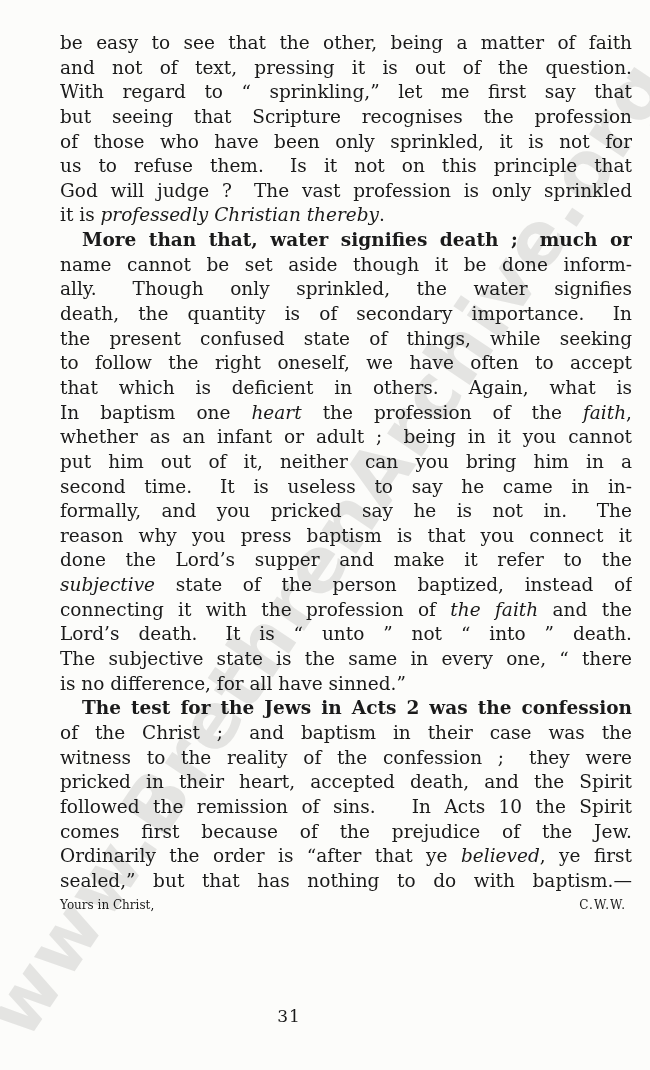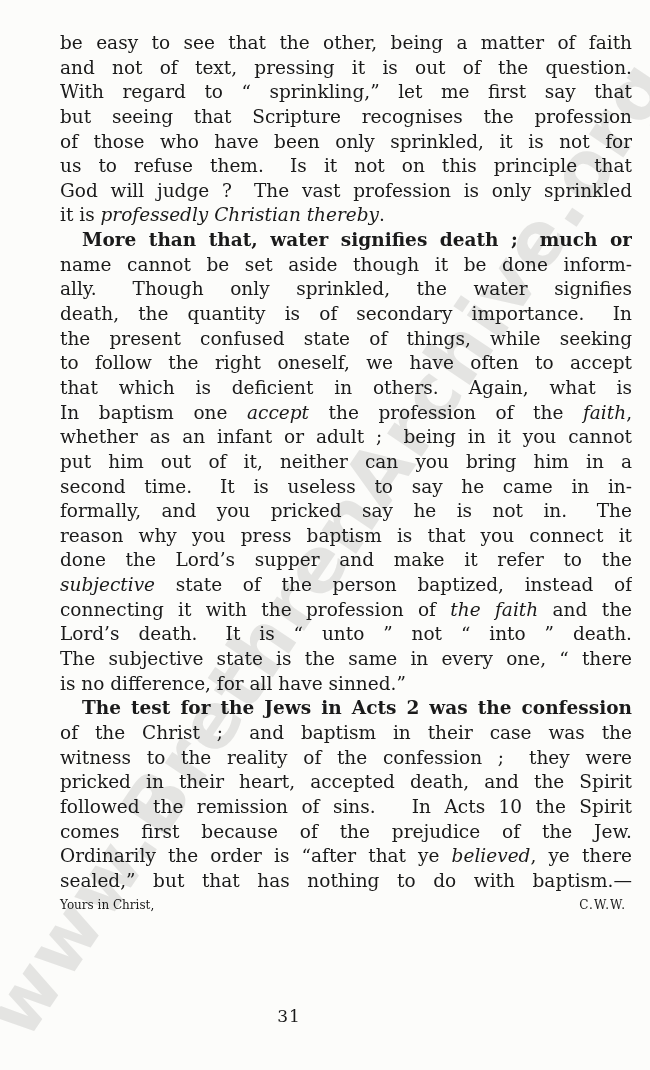--- a/index.html
+++ b/index.html
@@ -83,39 +83,39 @@
       <div class="line"><span>us to refuse them.  Is it not on this principle that</span></div>
       <div class="line"><span>God will judge ?  The vast profession is only sprinkled</span></div>
       <div class="line flush"><span>it is </span><em>professedly Christian thereby</em><span>.</span></div>
       <div class="line indent"><span>More than that, water signifies death ;  much or</span></div>
       <div class="line"><span>name cannot be set aside though it be done inform-</span></div>
       <div class="line"><span>ally.  Though only sprinkled, the water signifies</span></div>
       <div class="line"><span>death, the quantity is of secondary importance.  In</span></div>
       <div class="line"><span>the present confused state of things, while seeking</span></div>
       <div class="line"><span>to follow the right oneself, we have often to accept</span></div>
       <div class="line"><span>that which is deficient in others.  Again, what is</span></div>
-      <div class="line"><span>In baptism one </span><em>accept</em><span> the profession of the </span><em>faith</em><span>,</span></div>
+      <div class="line"><span>In baptism one </span><em>heart</em><span> the profession of the </span><em>faith</em><span>,</span></div>
       <div class="line"><span>whether as an infant or adult ;  being in it you cannot</span></div>
       <div class="line"><span>put him out of it, neither can you bring him in a</span></div>
       <div class="line"><span>second time.  It is useless to say he came in in-</span></div>
       <div class="line"><span>formally, and you pricked say he is not in.  The</span></div>
       <div class="line"><span>reason why you press baptism is that you connect it</span></div>
       <div class="line"><span>done the Lord’s supper and make it refer to the</span></div>
       <div class="line"><em>subjective</em><span> state of the person baptized, instead of</span></div>
       <div class="line"><span>connecting it with the profession of </span><em>the faith</em><span> and the</span></div>
       <div class="line"><span>Lord’s death.  It is “ unto ” not “ into ” death.</span></div>
       <div class="line"><span>The subjective state is the same in every one, “ there</span></div>
       <div class="line flush"><span>is no difference, for all have sinned.”</span></div>
       <div class="line indent"><span>The test for the Jews in Acts 2 was the confession</span></div>
       <div class="line"><span>of the Christ ;  and baptism in their case was the</span></div>
       <div class="line"><span>witness to the reality of the confession ;  they were</span></div>
       <div class="line"><span>pricked in their heart, accepted death, and the Spirit</span></div>
       <div class="line"><span>followed the remission of sins.   In Acts 10 the Spirit</span></div>
       <div class="line"><span>comes first because of the prejudice of the Jew.</span></div>
-      <div class="line"><span>Ordinarily the order is “after that ye </span><em>believed</em><span>, ye there</span></div>
+      <div class="line"><span>Ordinarily the order is “after that ye </span><em>believed</em><span>, ye first</span></div>
       <div class="line"><span>sealed,” but that has nothing to do with baptism.—</span></div>
       <div class="signature-row">
         <span>Yours in Christ,</span>
         <span class="signature-right">C.W.W.</span>
       </div>
     </div>
 
   <div class="page-number">31</div>
 
 </div>

